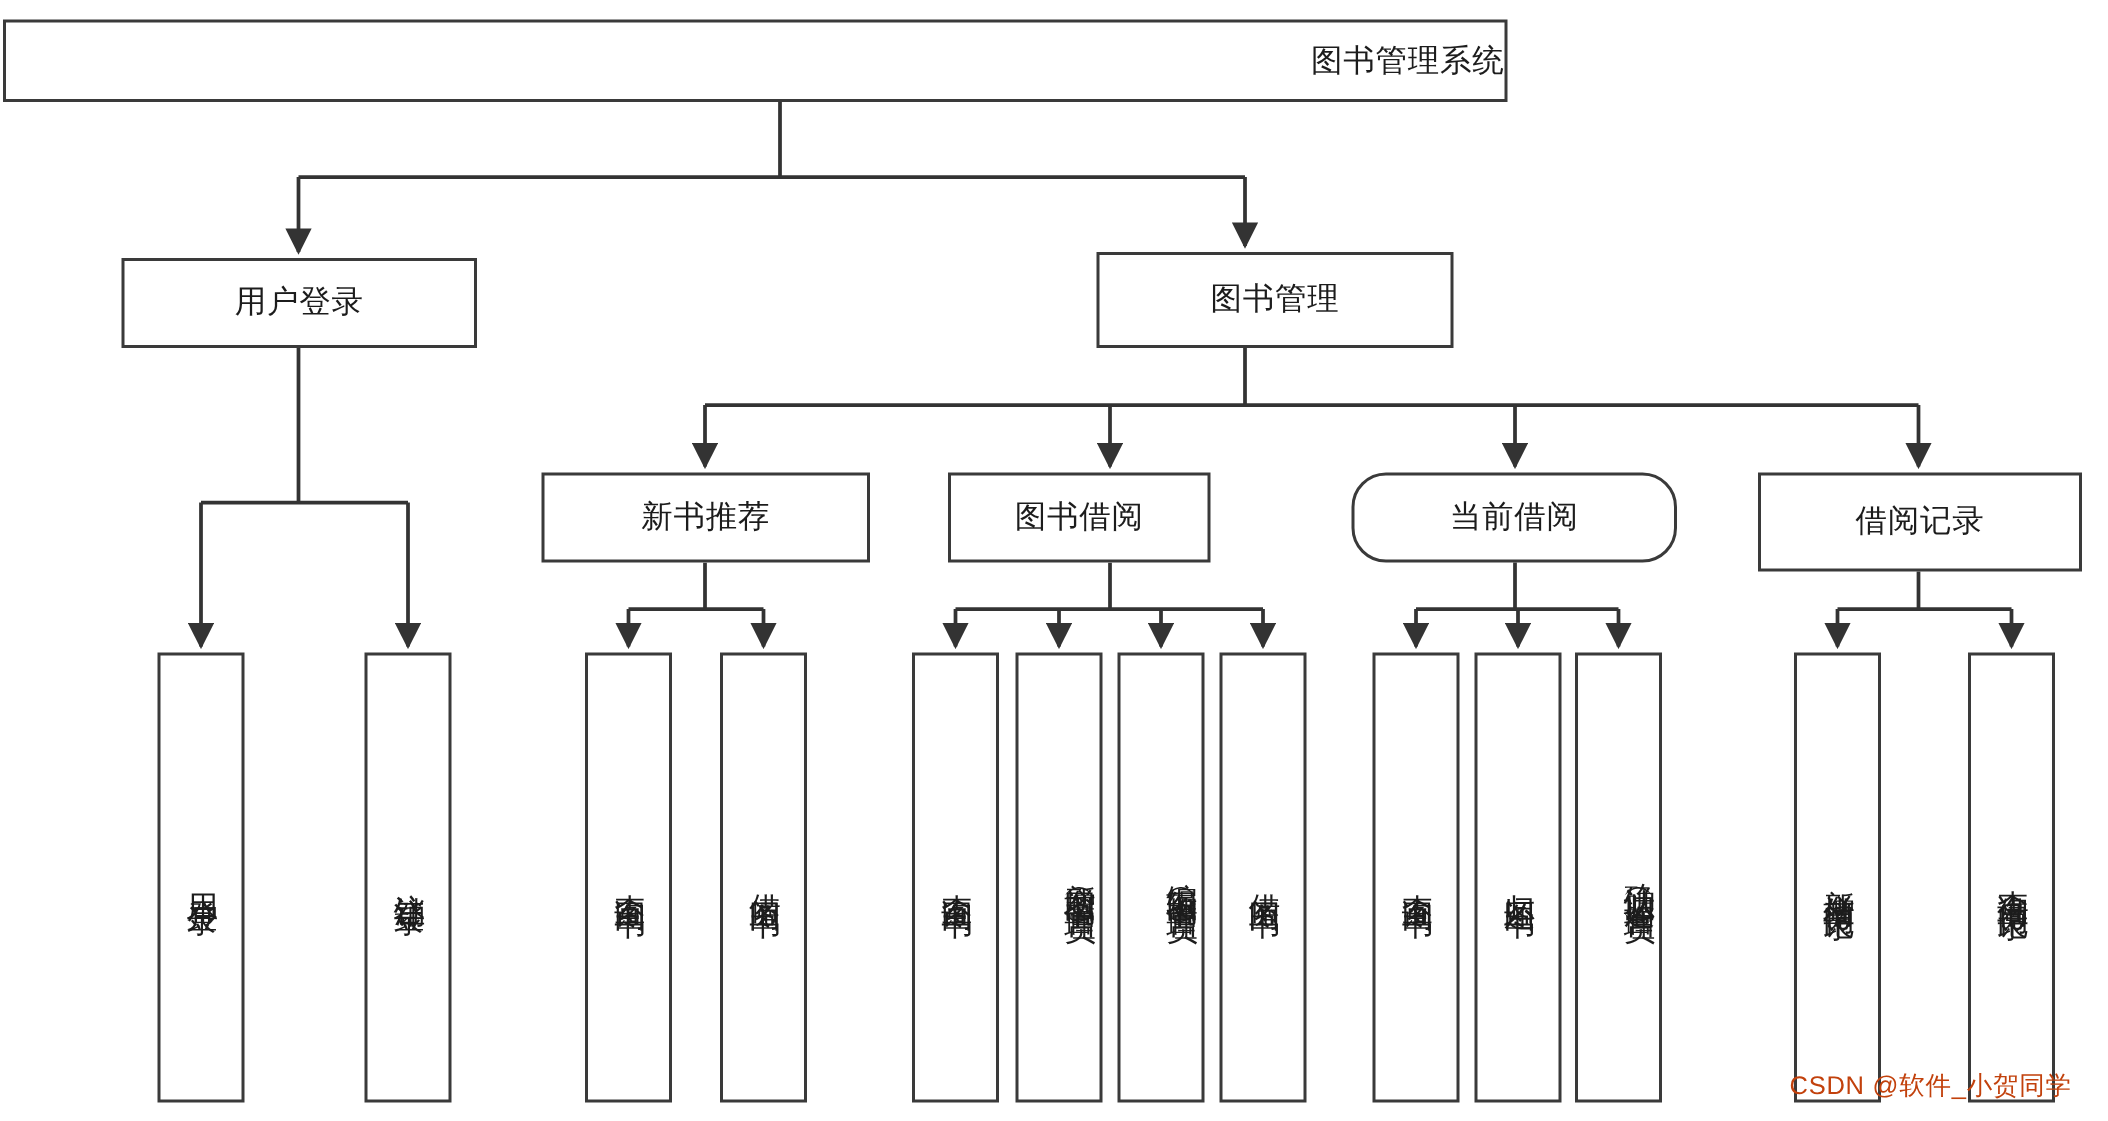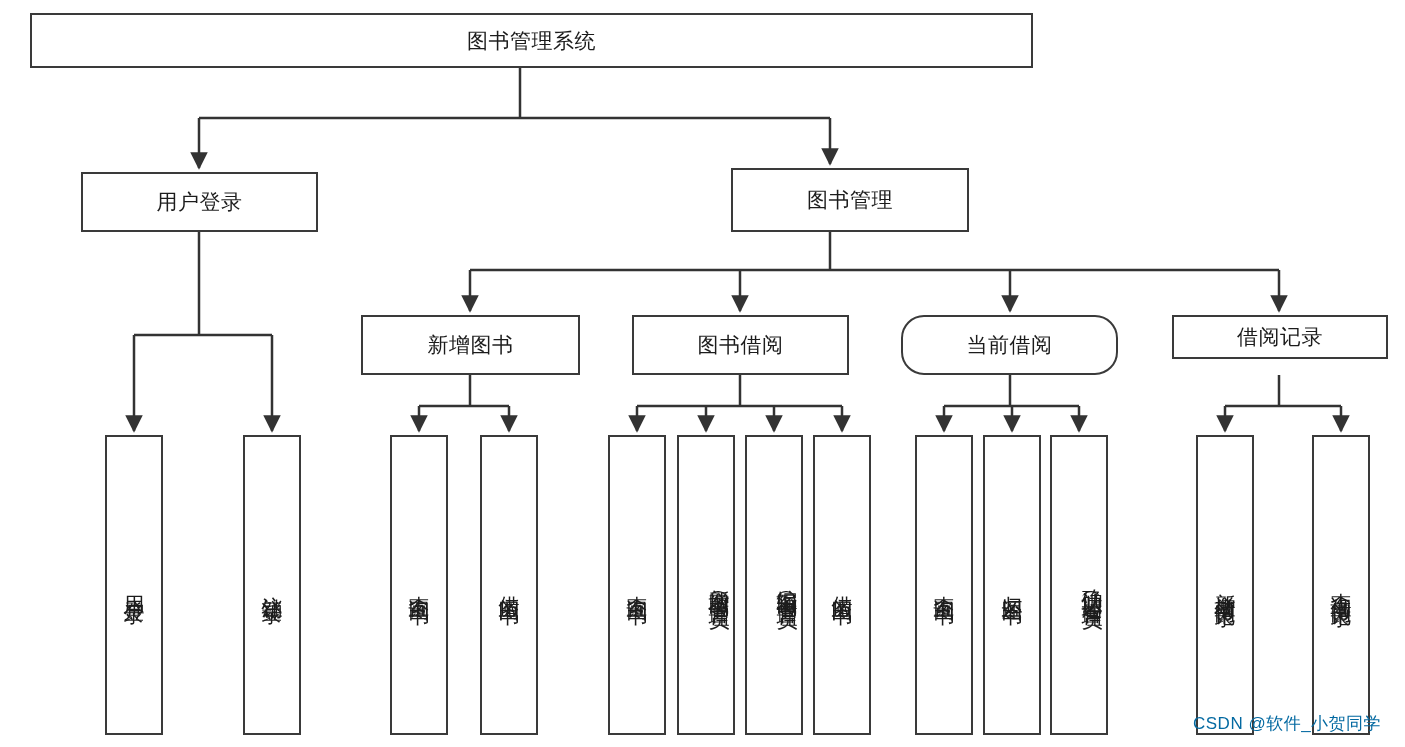--- a/index.html
+++ b/index.html
@@ -54,21 +54,21 @@
   }
   .node .lbl {
     display: block;
     white-space: pre-wrap;
   }
   #watermark {
     position: absolute;
     left: 1193px;
     top: 712px;
     font-size: 17px;
-    color: #0369a1;
+    color: #c2410c;
     letter-spacing: 0.5px;
     z-index: 5;
     white-space: nowrap;
   }
 </style>
 </head>
 <body>
 
 <div id="canvas">
 
@@ -118,41 +118,41 @@
       <path d="M 1012 406 L 1012 431" marker-end="url(#arw)"></path>
       <path d="M 1079 406 L 1079 431" marker-end="url(#arw)"></path>
 
       <path d="M 1279 375 L 1279 406"></path>
       <path d="M 1225 406 L 1341 406"></path>
       <path d="M 1225 406 L 1225 431" marker-end="url(#arw)"></path>
       <path d="M 1341 406 L 1341 431" marker-end="url(#arw)"></path>
     </g>
   </svg>
 
-  <div class="node h-node" style="left:30px; top:13px; width:1003px; height:55px;">
+  <div class="node h-node" style="left:2px; top:13px; width:1003px; height:55px;justify-content:flex-end;">
     <span class="lbl">图书管理系统</span>
   </div>
 
   <div class="node h-node" style="left:81px; top:172px; width:237px; height:60px;">
     <span class="lbl">用户登录</span>
   </div>
   <div class="node h-node" style="left:711px; top:168px; width:238px; height:64px;margin-left:20px;">
     <span class="lbl">图书管理</span>
   </div>
 
   <div class="node h-node" style="left:361px; top:315px; width:219px; height:60px;">
-    <span class="lbl">新增图书</span>
-  </div>
-  <div class="node h-node" style="left:632px; top:315px; width:217px; height:60px;">
+    <span class="lbl">新书推荐</span>
+  </div>
+  <div class="node h-node" style="left:632px; top:315px; width:175px; height:60px;">
     <span class="lbl">图书借阅</span>
   </div>
   <div class="node h-node" style="left:901px; top:315px; width:217px; height:60px;border-radius:23px;">
     <span class="lbl">当前借阅</span>
   </div>
-  <div class="node h-node" style="left:1172px; top:315px; width:216px; height:44px;">
+  <div class="node h-node" style="left:1172px; top:315px; width:216px; height:66px;">
     <span class="lbl">借阅记录</span>
   </div>
 
   <div class="node v-node v-center" style="left:105px; top:435px; width:58px; height:300px;">
     <span class="lbl">用户登录</span>
   </div>
   <div class="node v-node v-center" style="left:243px; top:435px; width:58px; height:300px;">
     <span class="lbl">注销登录</span>
   </div>
 

